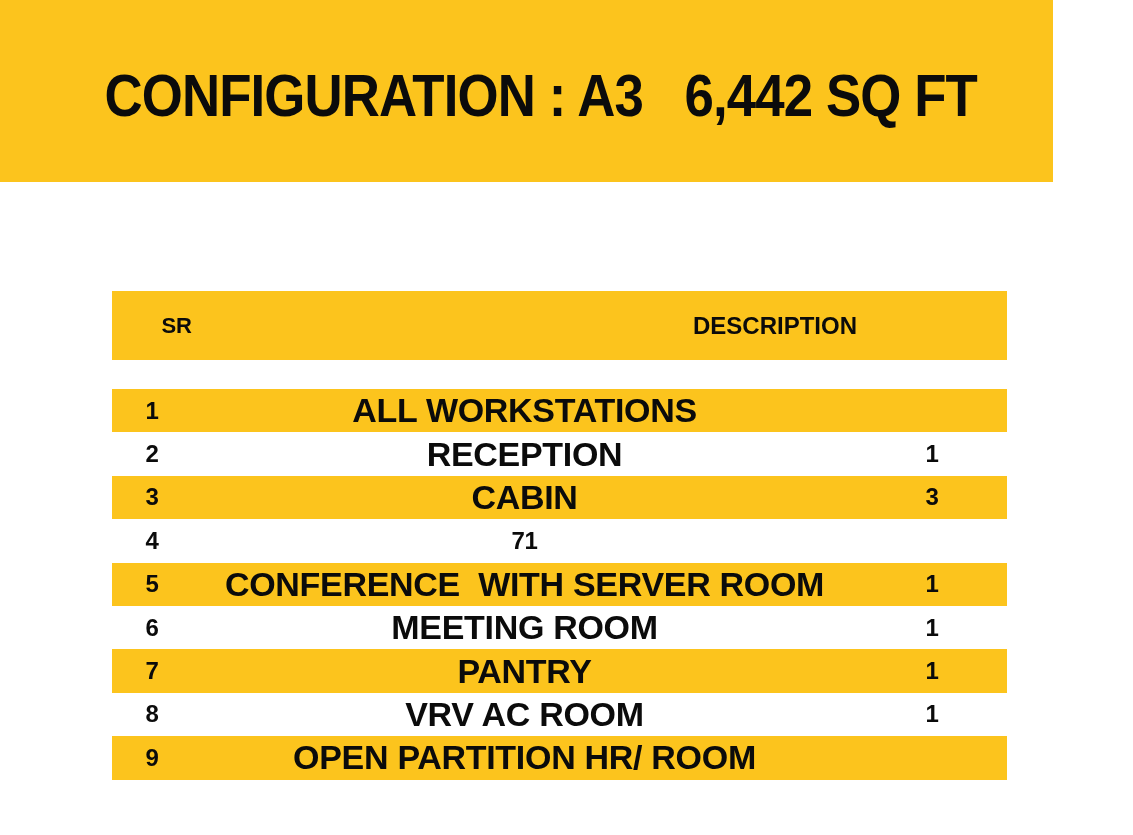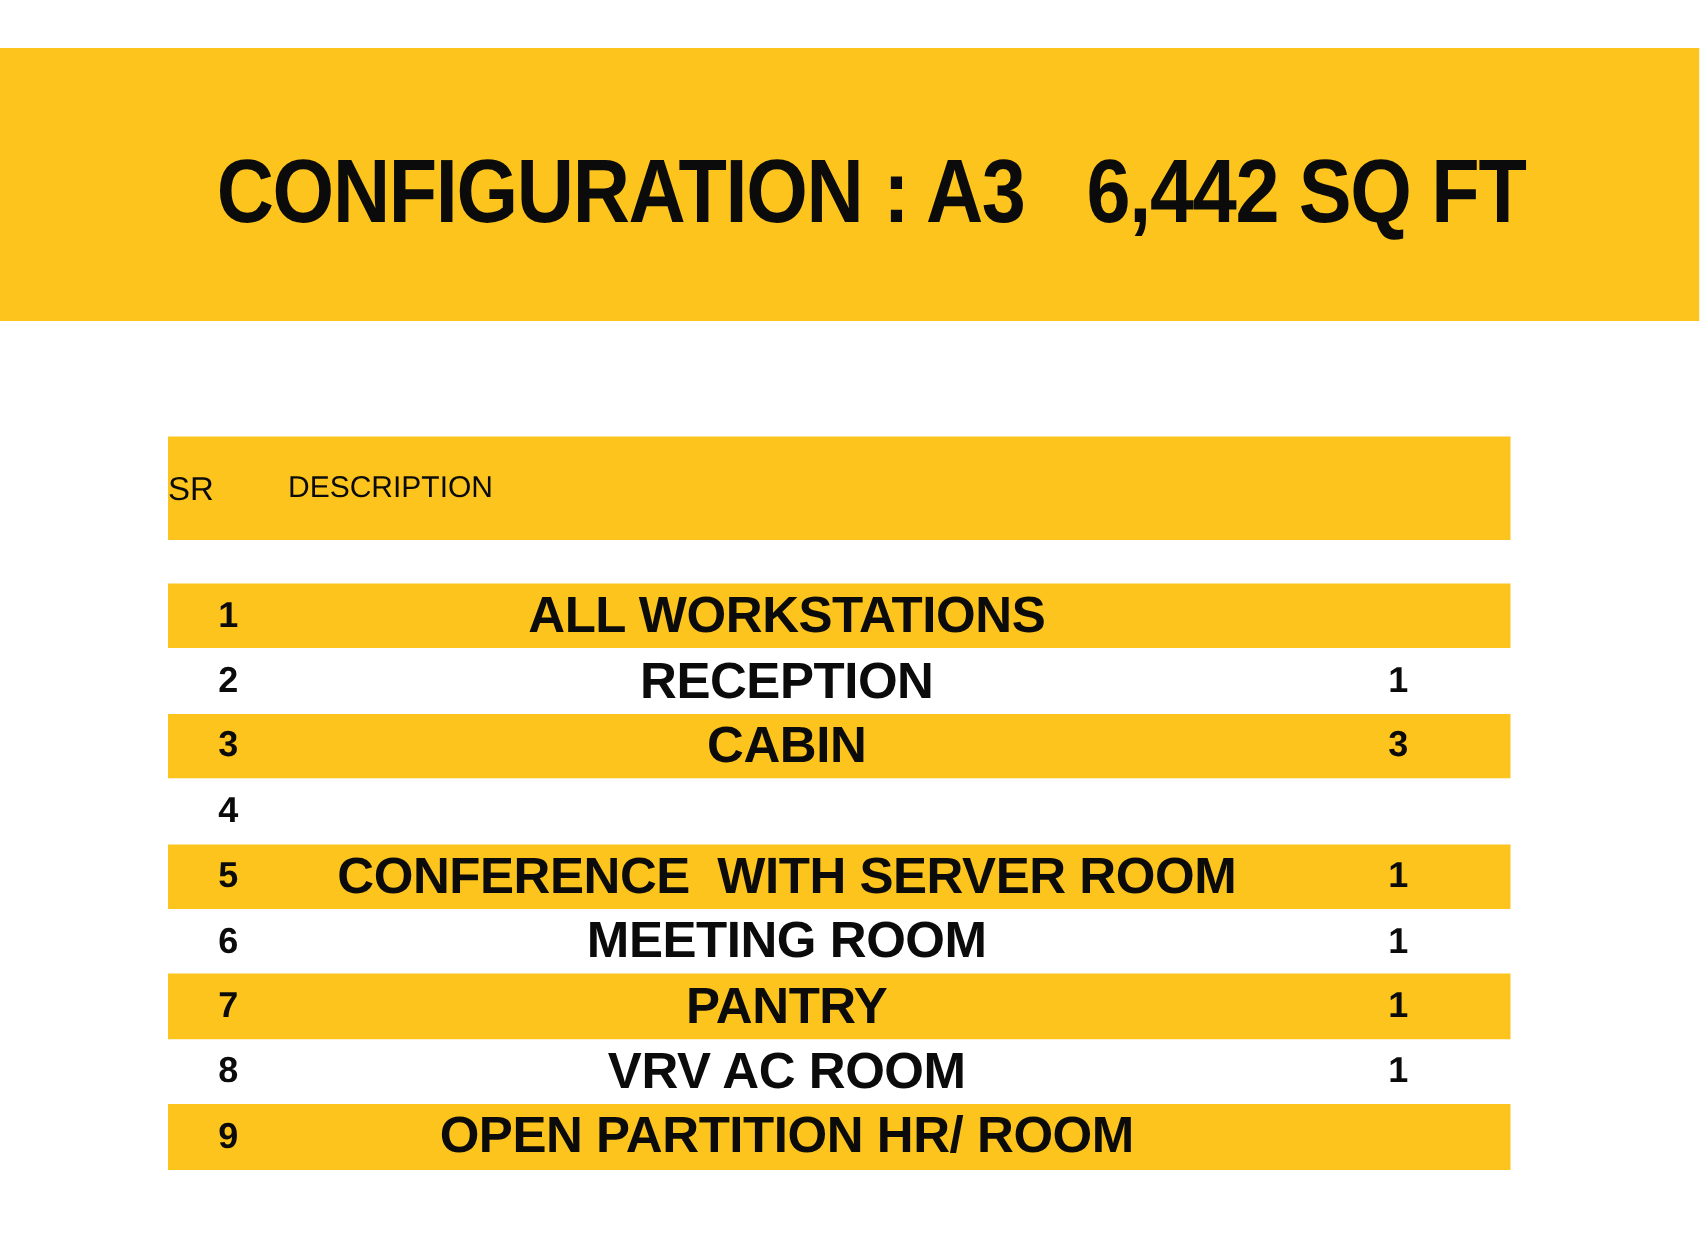--- a/index.html
+++ b/index.html
@@ -17,23 +17,23 @@
   }
   .stage {
     position: absolute; inset: 0;
     width: 1133px; height: 835px;
     background: var(--bg);
   }
 
   
   .banner {
     position: absolute; top: 0; left: 0;
-    width: 1133px; height: 182px;
+    width: 1053px; height: 182px;
     background: var(--accent);
-    display: flex; align-items: center; justify-content: center; margin-top: 32px;
+    display: flex; align-items: center; justify-content: center;
   }
   .banner-title {
     display: inline-block;
     font-size: 60px;
     font-weight: 700;
     color: var(--ink);
     white-space: pre;
     letter-spacing: -1px;
     transform: scaleX(0.88);
     transform-origin: center;
@@ -48,27 +48,27 @@
     width: 895px;
   }
   .thead {
     height: 69px;
     background: var(--accent);
     display: grid;
     grid-template-columns: 80px 1fr 150px;
     align-items: center;
   }
   .thead .hcell {
-    text-align: left;
-    font-weight: 400;
+    text-align: right;
+    font-weight: 700;
     color: var(--ink);
     font-size: 22px;
     letter-spacing: 0px;
   }
-  .thead .hcell.desc { font-size: 20px; }
+  .thead .hcell.desc { font-size: 24px; }
 
   .tspacer { height: 29px; background: var(--bg); }
 
   .tbody { display: block; }
   .trow {
     height: 43.4px;
     display: grid;
     grid-template-columns: 80px 1fr 150px;
     align-items: center;
     background: var(--bg);
@@ -112,20 +112,21 @@
         <div class="cell desc">RECEPTION</div>
         <div class="cell nos">1</div>
       </div>
       <div class="trow">
         <div class="cell sr">3</div>
         <div class="cell desc">CABIN</div>
         <div class="cell nos">3</div>
       </div>
       <div class="trow">
         <div class="cell sr">4</div>
+        <div class="cell nos">71</div>
       </div>
       <div class="trow">
         <div class="cell sr">5</div>
         <div class="cell desc">CONFERENCE  WITH SERVER ROOM</div>
         <div class="cell nos">1</div>
       </div>
       <div class="trow">
         <div class="cell sr">6</div>
         <div class="cell desc">MEETING ROOM</div>
         <div class="cell nos">1</div>

